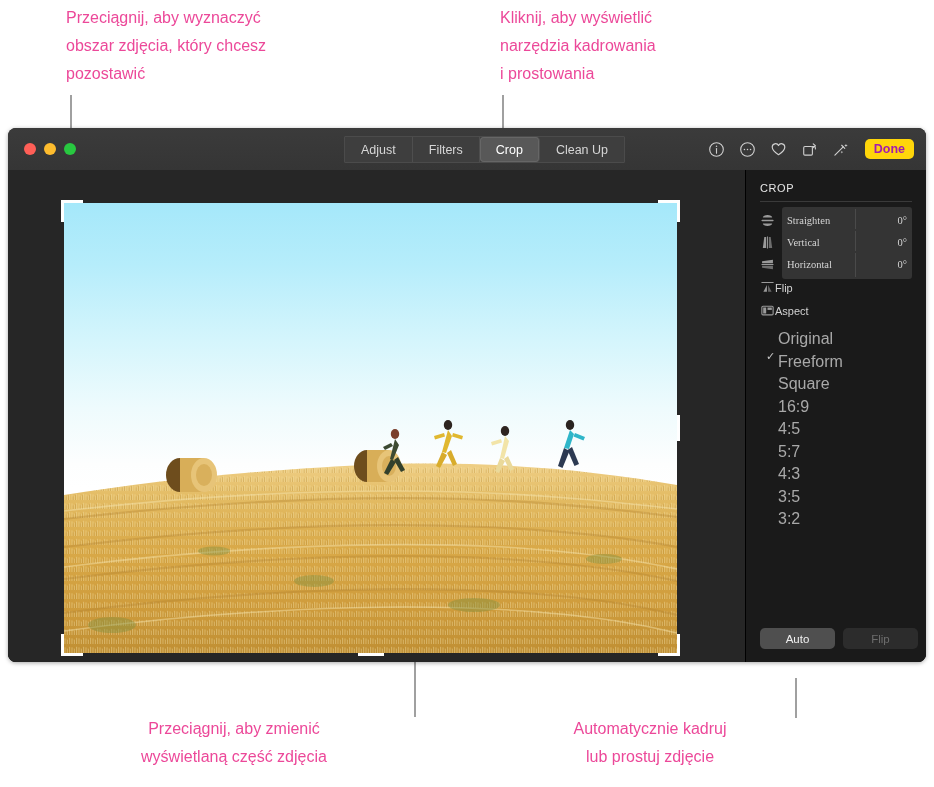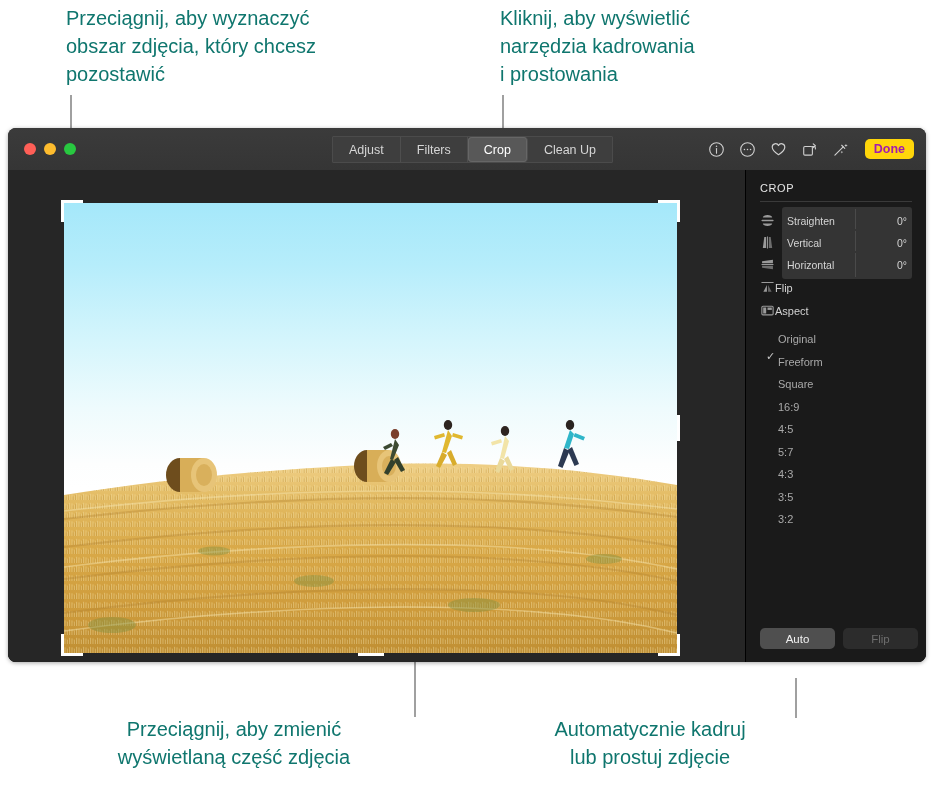--- a/index.html
+++ b/index.html
@@ -5,22 +5,22 @@
   html,body{margin:0;padding:0;}
   body{
     width:934px;height:787px;
     background:#ffffff;
     font-family:"Liberation Sans","DejaVu Sans",sans-serif;
     overflow:hidden;
     position:relative;
   }
   .callout{
     position:absolute;
-    color:#0f766e;
-    font-size:20px;
+    color:#ec4899;
+    font-size:16px;
     line-height:28px;
     white-space:pre-line;
   }
   #callout-crop-area{ left:66px; top:4px; width:400px; text-align:left;}
   #callout-crop-tools{ left:500px; top:4px; width:340px; text-align:left;}
   #callout-reposition{ left:54px; top:715px; width:360px; text-align:center;}
   #callout-auto{ left:500px; top:715px; width:300px; text-align:center;}
   .leader{ position:absolute; background:#a0a0a0; width:1.5px;}
 
   
@@ -39,21 +39,21 @@
     background:linear-gradient(#3b3b3b,#353535);
     border-bottom:1px solid #000;
   }
   .traffic{ position:absolute; top:15px; width:12px;height:12px;border-radius:50%; }
   #tl-close{left:16px;background:#ff5f57;}
   #tl-min{left:36px;background:#febc2e;}
   #tl-max{left:56px;background:#28c840;}
 
   
   #segmented{
-    position:absolute; left:324px; top:8px;
+    position:absolute; left:336px; top:8px;
     height:25px;
     display:flex; align-items:stretch;
     background:#3e3e3e;
     border:1px solid #4b4b4b;
     border-radius:1px;
     overflow:hidden;
     justify-content:space-between;
   }
   .seg{
     display:flex;align-items:center;justify-content:center;
@@ -147,20 +147,21 @@
   }
   .slider-glyph{width:15px;height:15px;flex:0 0 15px;color:#9a9a9a;}
   .slider-glyph svg{display:block;}
   .slider-bar{
     flex:1; height:28px;
     background:#343434;
     border-radius:3px;
     display:flex;align-items:center;justify-content:space-between;
     padding:0 5px; box-sizing:border-box;
     position:relative;
+    font-family:Liberation Serif, serif;
   }
   .slider-bar:after{
     content:"";position:absolute;left:56%;top:2px;bottom:2px;width:1px;background:#4a4a4a;
   }
   .slider-label{color:#d4d4d4;font-size:10.5px;}
   .slider-value{color:#d4d4d4;font-size:10.5px;}
 
   .menu-row{
     display:flex;align-items:center;
     height:19px;margin-top:4px;
@@ -168,21 +169,21 @@
   .menu-glyph{width:15px;height:15px;flex:0 0 15px;color:#9a9a9a;}
   .menu-glyph svg{display:block;}
   .menu-label{color:#d2d2d2;font-size:11px;}
 
   .aspect-row{
     display:flex;align-items:center;
     height:22.5px;
     padding-left:3px;
   }
   .check{width:15px;flex:0 0 15px;color:#c8c8c8;font-size:11px;text-align:center;}
-  .aspect-label{color:#a9a9a9;font-size:11px;margin-top:10px;}
+  .aspect-label{color:#a9a9a9;font-size:16px;margin-top:10px;}
 
   #sidebar-buttons{
     position:absolute;left:14px;right:8px;bottom:13px;
     display:flex;gap:8px;
   }
   .sb-btn{
     flex:1;height:21px;border-radius:5px;
     display:flex;align-items:center;justify-content:center;
     font-size:11.5px;
   }

